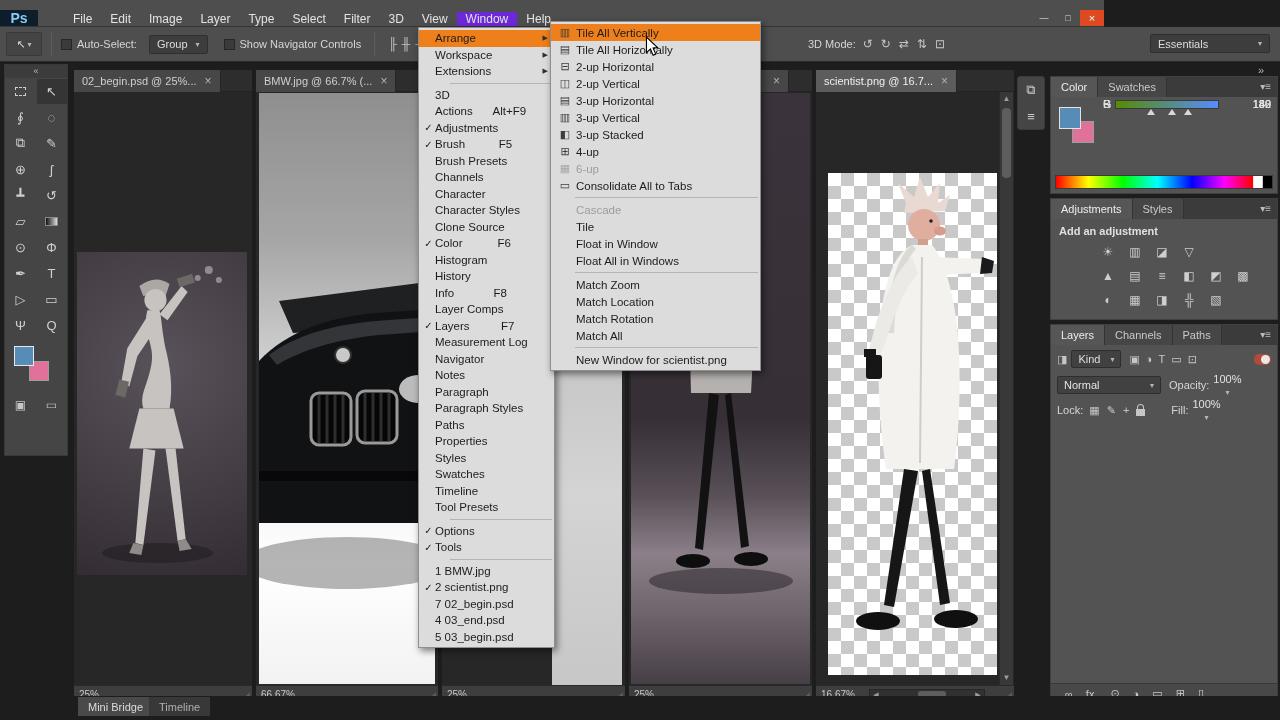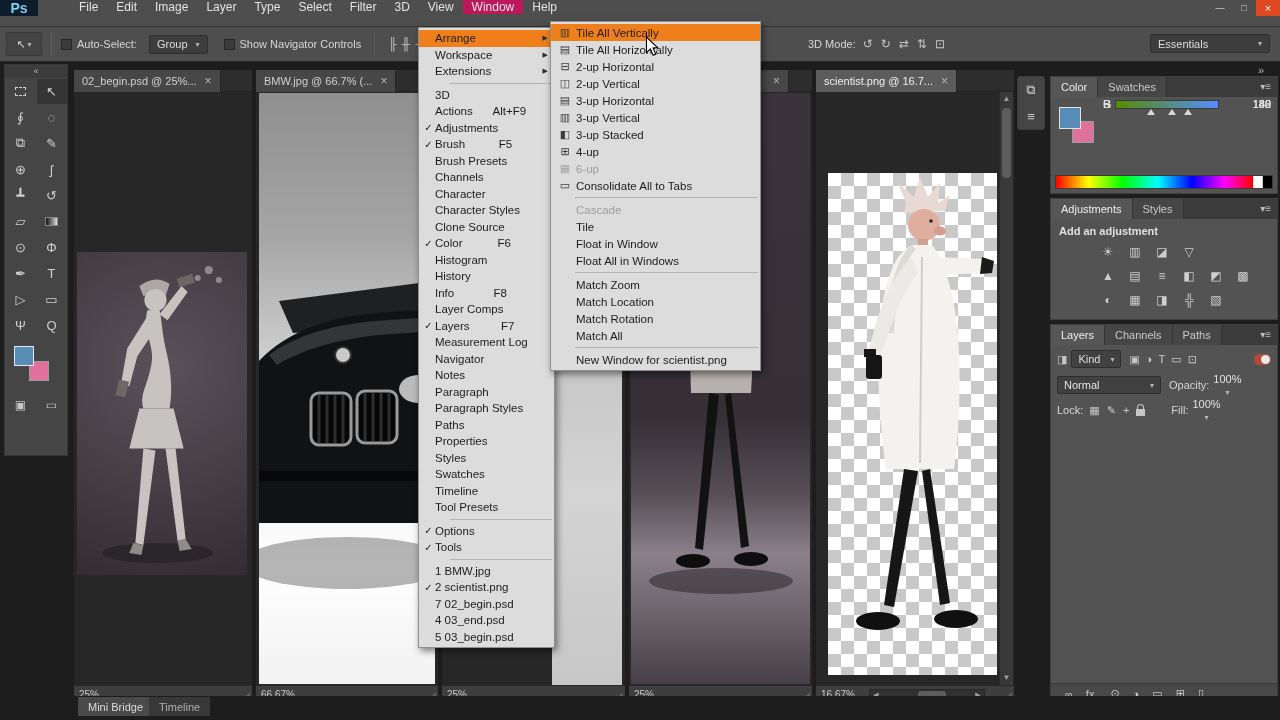--- a/index.html
+++ b/index.html
@@ -3,27 +3,27 @@
 <meta charset="utf-8">
 <style>
   * { box-sizing: border-box; margin: 0; padding: 0; }
   html,body { background:#000; }
   .app {
     position: relative; width: 1280px; height: 720px; overflow: hidden;
     background: #1d1d1d; font-family: "Liberation Sans", sans-serif;
     font-size: 11px; color: #d6d6d6; -webkit-font-smoothing: antialiased;
   }
   
-  .menubar { position:absolute; left:0; top:0; width:1280px; height:27px;
-    background:#4e4e4e; border-bottom:1px solid #353535; display:flex; align-items:flex-start; z-index:30;gap:32px;}
+  .menubar { position:absolute; left:0; top:0; width:1104px; height:27px;
+    background:#4e4e4e; border-bottom:1px solid #353535; display:flex; align-items:flex-end; z-index:30;}
   .ps-logo { width:38px; background:#0d1d2c; color:#86cdf3; font-size:14px; font-weight:bold;
     display:flex; align-items:center; justify-content:center; }
-  .mb-items { display:flex; }
+  .mb-items { display:flex;margin-left:26px; }
   .mb-item { padding:0 9px; display:flex; align-items:center; color:#e3e3e3; font-size:12px; cursor:default; }
-  .mb-item.active { background:#be185d; box-shadow: inset 0 0 0 1px #7b8violet; }
+  .mb-item.active { background:#6d28d9; box-shadow: inset 0 0 0 1px #7b8violet; }
   .win-controls { margin-left:auto; display:flex; align-items:flex-start; }
   .wc-btn { width:24px; height:15px; display:flex; align-items:center; justify-content:center; color:#dcdcdc; font-size:9px; }
   .wc-close { width:24px; height:16px; background:#dd4a21; color:#fff; font-size:11px; }
   
   .optionsbar { position:absolute; left:0; top:27px; width:1280px; height:35px;
     background:#4e4e4e; border-bottom:1px solid #2b2b2b; z-index:5; }
   .ob-left { position:absolute; left:6px; top:0; height:34px; display:flex; align-items:center; }
   .ob-toolpreset { width:36px; height:24px; background:#444; border:1px solid #393939; border-radius:2px;
     display:flex; align-items:center; justify-content:center; gap:2px; color:#d8d8d8; }
   .ob-sep { width:1px; height:24px; background:#3a3a3a; border-right:1px solid #5c5c5c; margin:0 9px; }

